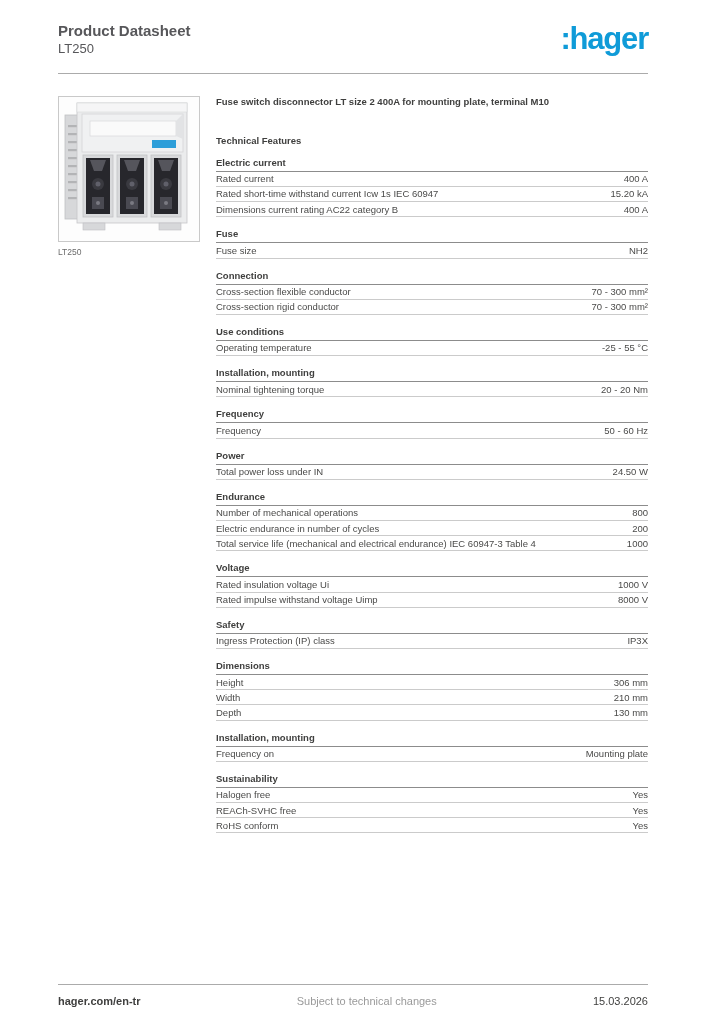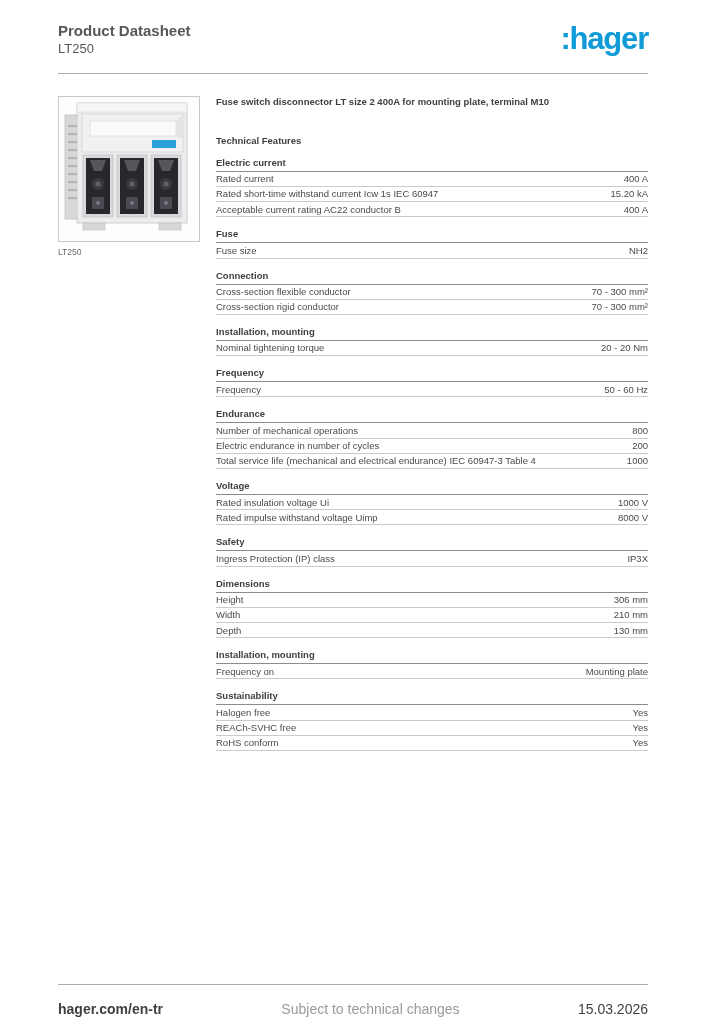--- a/index.html
+++ b/index.html
@@ -24,21 +24,21 @@
   .product-desc { font-size:9.5px; font-weight:bold; line-height:1.25; color:#3f3f3e; }
   .tf-heading { font-size:9.5px; font-weight:bold; margin-top:27px; color:#3f3f3e; }
 
   .spec-section { margin-top:11px; }
   .section-heading { font-size:9.5px; font-weight:bold; padding-bottom:3px; border-bottom:1px solid #8c8c8c; color:#3f3f3e; }
   .spec-row { display:flex; justify-content:space-between; align-items:baseline; padding:1.5px 0; border-bottom:1px solid #cbcbcb; font-size:9.5px; line-height:1.18; }
   .row-label { text-align:left; color:#4a4a49; }
   .row-value { text-align:right; white-space:nowrap; padding-left:12px; color:#4a4a49; }
 
   
-  .page-footer { position:absolute; left:58px; right:56px; top:984px; border-top:1px solid #ababab; padding-top:16px; display:flex; align-items:center; font-size:14px; }
+  .page-footer { position:absolute; left:58px; right:56px; top:984px; border-top:1px solid #ababab; padding-top:10px; display:flex; align-items:center; font-size:11px; }
   .f-left  { font-weight:bold; color:#3f3f3e; }
   .f-center{ flex:1; text-align:center; color:#9a9a9a; }
   .f-right { font-weight:normal; color:#3f3f3e; }
 </style>
 </head>
 <body>
 
 <div class="page">
 
   <header class="page-header">
@@ -132,21 +132,21 @@
     <span class="row-label">Rated current</span>
     <span class="row-value">400 A</span>
   </div>
 
   <div class="spec-row">
     <span class="row-label">Rated short-time withstand current Icw 1s IEC 60947</span>
     <span class="row-value">15.20 kA</span>
   </div>
 
   <div class="spec-row">
-    <span class="row-label">Acceptable current rating AC22 conductor B</span>
+    <span class="row-label">Dimensions current rating AC22 category B</span>
     <span class="row-value">400 A</span>
   </div>
 </div>
   </section>
 
   <section class="spec-section">
     <h4 class="section-heading">Fuse</h4>
     <div class="rows">
   <div class="spec-row">
     <span class="row-label">Fuse size</span>
@@ -163,20 +163,29 @@
     <span class="row-value">70 - 300 mm²</span>
   </div>
 
   <div class="spec-row">
     <span class="row-label">Cross-section rigid conductor</span>
     <span class="row-value">70 - 300 mm²</span>
   </div>
 </div>
   </section>
 
+  <section class="spec-section">
+    <h4 class="section-heading">Use conditions</h4>
+    <div class="rows">
+  <div class="spec-row">
+    <span class="row-label">Operating temperature</span>
+    <span class="row-value">-25 - 55 °C</span>
+  </div>
+</div>
+  </section>
 
   <section class="spec-section">
     <h4 class="section-heading">Installation, mounting</h4>
     <div class="rows">
   <div class="spec-row">
     <span class="row-label">Nominal tightening torque</span>
     <span class="row-value">20 - 20 Nm</span>
   </div>
 </div>
   </section>
@@ -184,20 +193,29 @@
   <section class="spec-section">
     <h4 class="section-heading">Frequency</h4>
     <div class="rows">
   <div class="spec-row">
     <span class="row-label">Frequency</span>
     <span class="row-value">50 - 60 Hz</span>
   </div>
 </div>
   </section>
 
+  <section class="spec-section">
+    <h4 class="section-heading">Power</h4>
+    <div class="rows">
+  <div class="spec-row">
+    <span class="row-label">Total power loss under IN</span>
+    <span class="row-value">24.50 W</span>
+  </div>
+</div>
+  </section>
 
   <section class="spec-section">
     <h4 class="section-heading">Endurance</h4>
     <div class="rows">
   <div class="spec-row">
     <span class="row-label">Number of mechanical operations</span>
     <span class="row-value">800</span>
   </div>
 
   <div class="spec-row">

